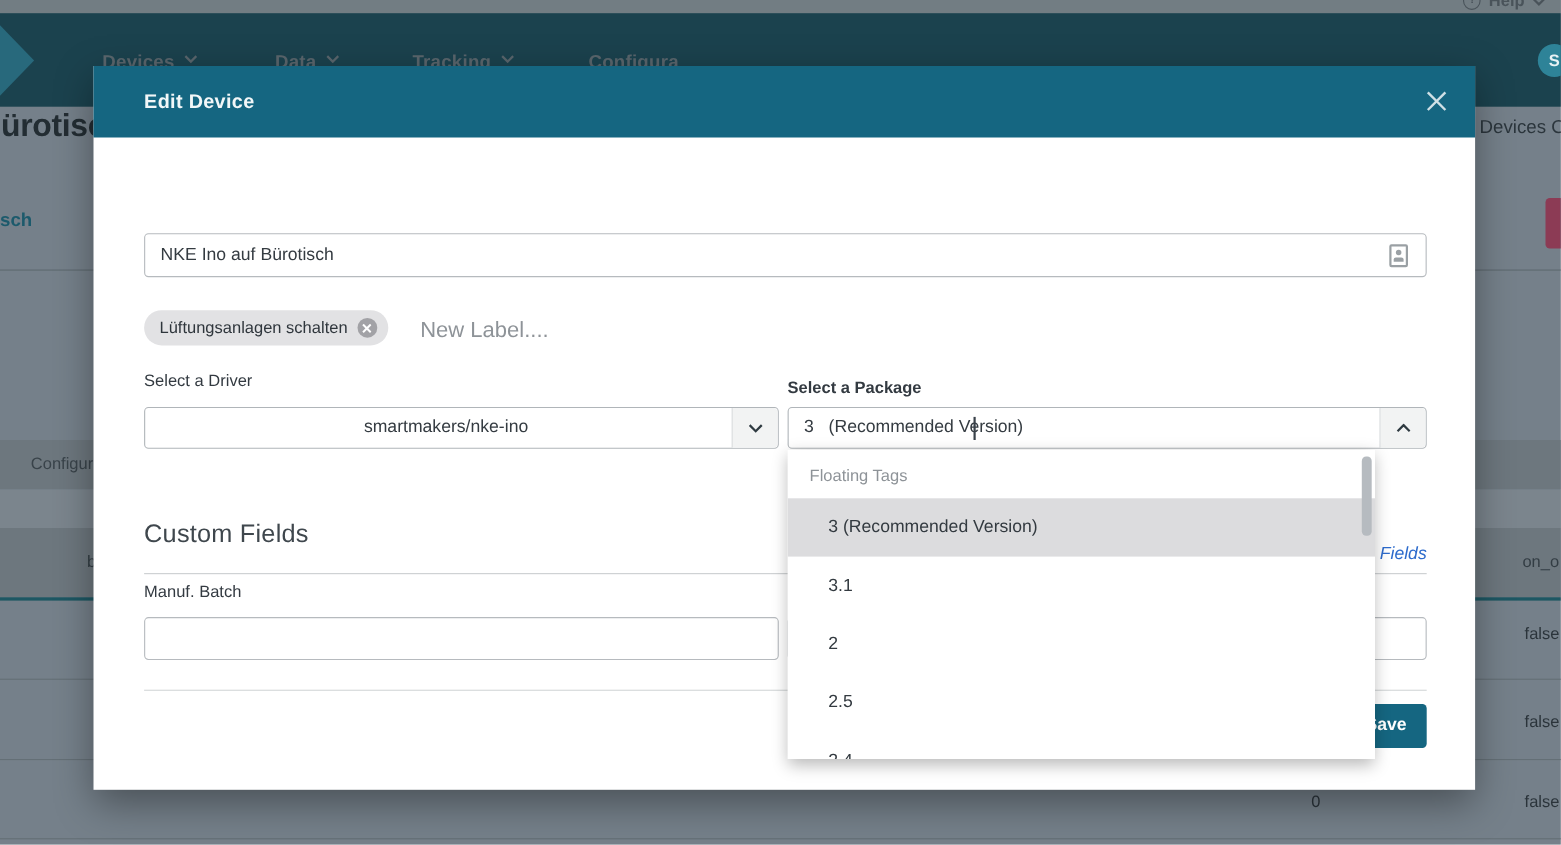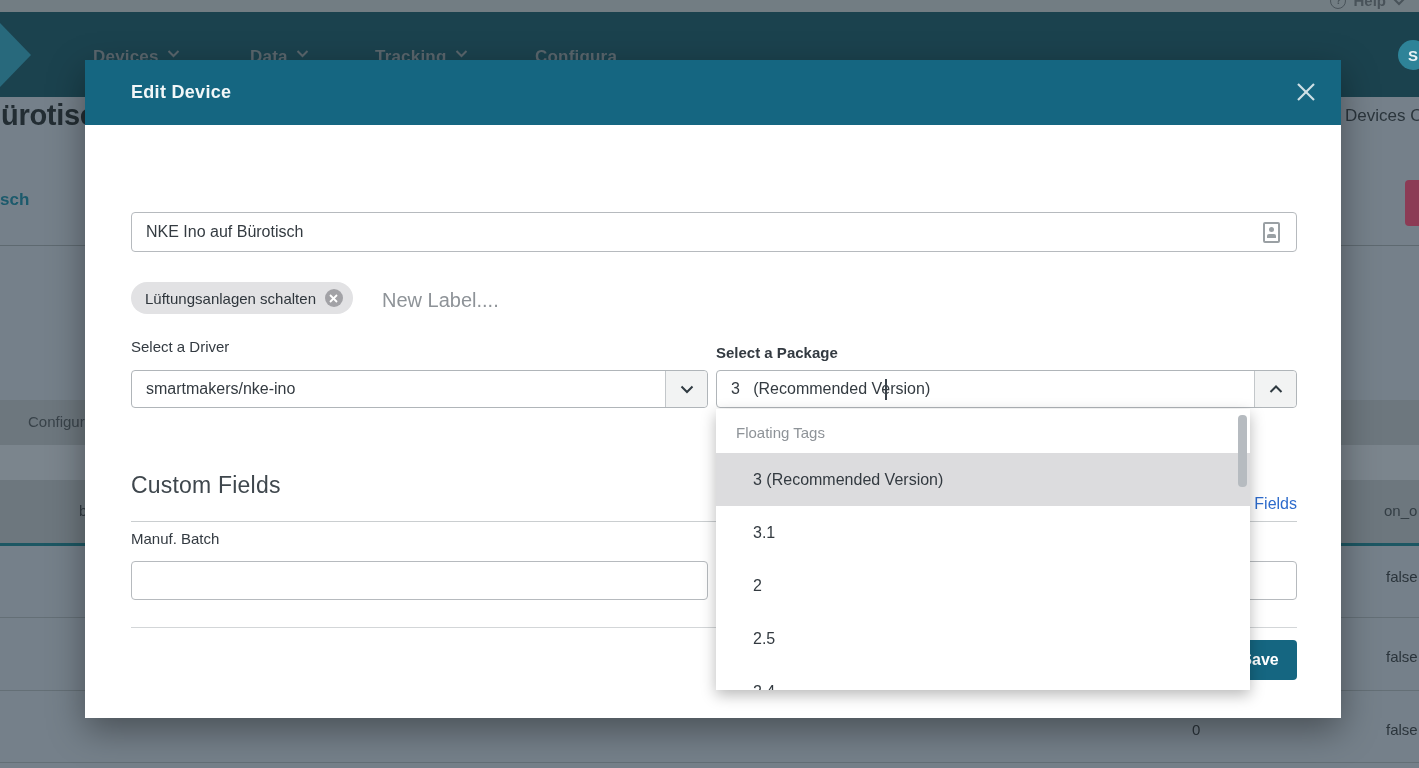--- a/index.html
+++ b/index.html
@@ -43,21 +43,21 @@
   .autofill-icon i { display:block; width:5px; height:5px; border-radius:50%; background:#9aa0a4; }
   .autofill-icon u { display:block; width:9px; height:4px; border-radius:2px 2px 0 0; background:#9aa0a4; }
   .chip { position:absolute; left:46px; top:222px; height:32px; background:#e2e2e4; border-radius:16px; display:flex; align-items:center; gap:9px; padding:0 10px 0 14px; font-size:15px; color:#2f363c; cursor:default; }
   .chip-x { width:18px; height:18px; border-radius:50%; background:#a2a2a6; display:flex; align-items:center; justify-content:center; cursor:pointer; }
   .new-label { position:absolute; left:297px; top:229px; font-size:20px; color:#8e9398; cursor:text; }
   .select { position:absolute; height:38px; border:1px solid #b0b5b9; border-radius:4px; background:#fff; display:flex; align-items:center; font-size:16px; color:#343b41; }
   .select .val { padding-left:14px; flex:1; white-space:pre; overflow:hidden; }
   .select .chev-btn { width:42px; align-self:stretch; border-left:1px solid #c3c7ca; background:#f2f3f3; border-radius:0 4px 4px 0; display:flex; align-items:center; justify-content:center; cursor:pointer; }
   .caret { position:absolute; left:168px; top:8px; width:1.5px; height:21px; background:#3a424a; }
   .cf-heading { position:absolute; left:46px; top:412px; font-size:23px; color:#3f474d; letter-spacing:.2px; }
-  .fields-link { position:absolute; right:44px; top:435px; font-size:16px; color:#2d6bcc; cursor:pointer; }
+  .fields-link { position:absolute; right:44px; top:435px; font-size:16px; color:#2d6bcc; cursor:pointer;font-style:italic; }
   .cf-hr { position:absolute; left:46px; top:461px; width:1166px; height:1px; background:#caced0; }
   .footer-line { position:absolute; left:46px; top:567px; width:1166px; height:1px; background:#d3d6d8; }
   .save-btn { position:absolute; right:44px; top:580px; width:74px; height:40px; background:#156681; border:none; border-radius:4px; color:#fff; font-size:16px; font-weight:700; font-family:inherit; cursor:pointer; }
 
   
   .dropdown { position:absolute; left:716px; top:409px; width:534px; height:281px; background:#fff; box-shadow:0 5px 14px rgba(0,0,0,.28); z-index:30; overflow:hidden; }
   .dd-group { position:absolute; left:20px; top:15px; font-size:15px; font-weight:400; color:#8e9398; }
   .dd-opt { position:absolute; left:0; width:534px; height:53px; display:flex; align-items:center; padding-left:37px; font-size:16px; color:#333a40; cursor:pointer; }
   .dd-opt.hl { background:#dcdcde; }
   .dd-thumb { position:absolute; right:3px; top:6px; width:9px; height:72px; background:#b6bbc0; border-radius:4px; cursor:grab; }
@@ -154,21 +154,21 @@
             <line x1="1" y1="1" x2="8" y2="8" stroke="#fff" stroke-width="1.8"></line>
             <line x1="8" y1="1" x2="1" y2="8" stroke="#fff" stroke-width="1.8"></line>
           </svg>
       </span>
     </div>
     <span class="new-label">New Label....</span>
 
     <span class="field-label" style="left:46px; top:278px;">Select a Driver</span>
     <span class="field-label" style="left:631px; top:284px;font-weight:bold;">Select a Package</span>
 
-    <div class="select" style="left:46px; top:310px; width:577px;">
+    <div class="select" style="left:46px; top:310px; width:577px;text-align:center;">
       <span class="val">smartmakers/nke-ino</span>
       <span class="chev-btn">
         <svg width="14" height="9" viewBox="0 0 14 9">
             <polyline points="1.5,1.5 7,7 12.5,1.5" fill="none" stroke="#2f3a41" stroke-width="2"></polyline>
           </svg>
       </span>
     </div>
 
     <div class="select" style="left:631px; top:310px; width:581px;">
       <span class="val">3   (Recommended Version)</span>

